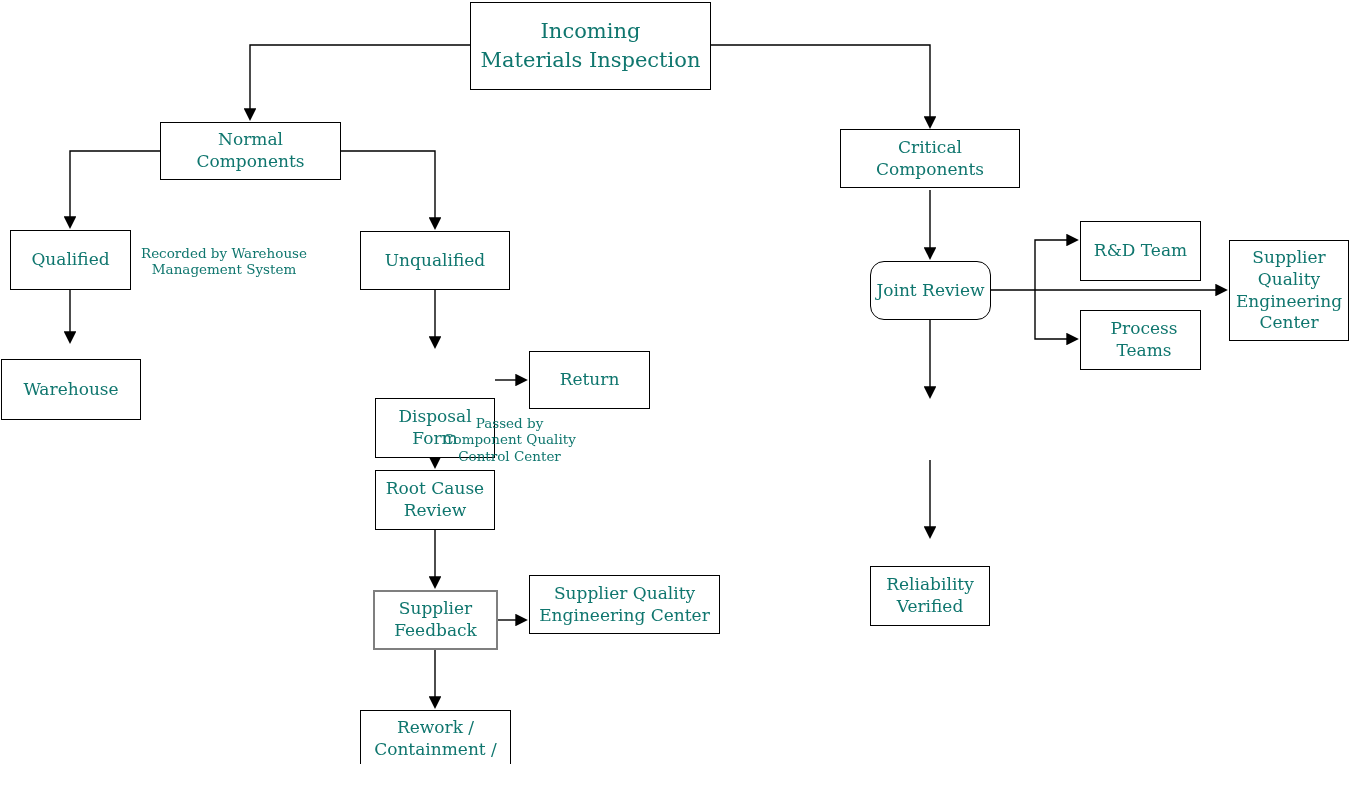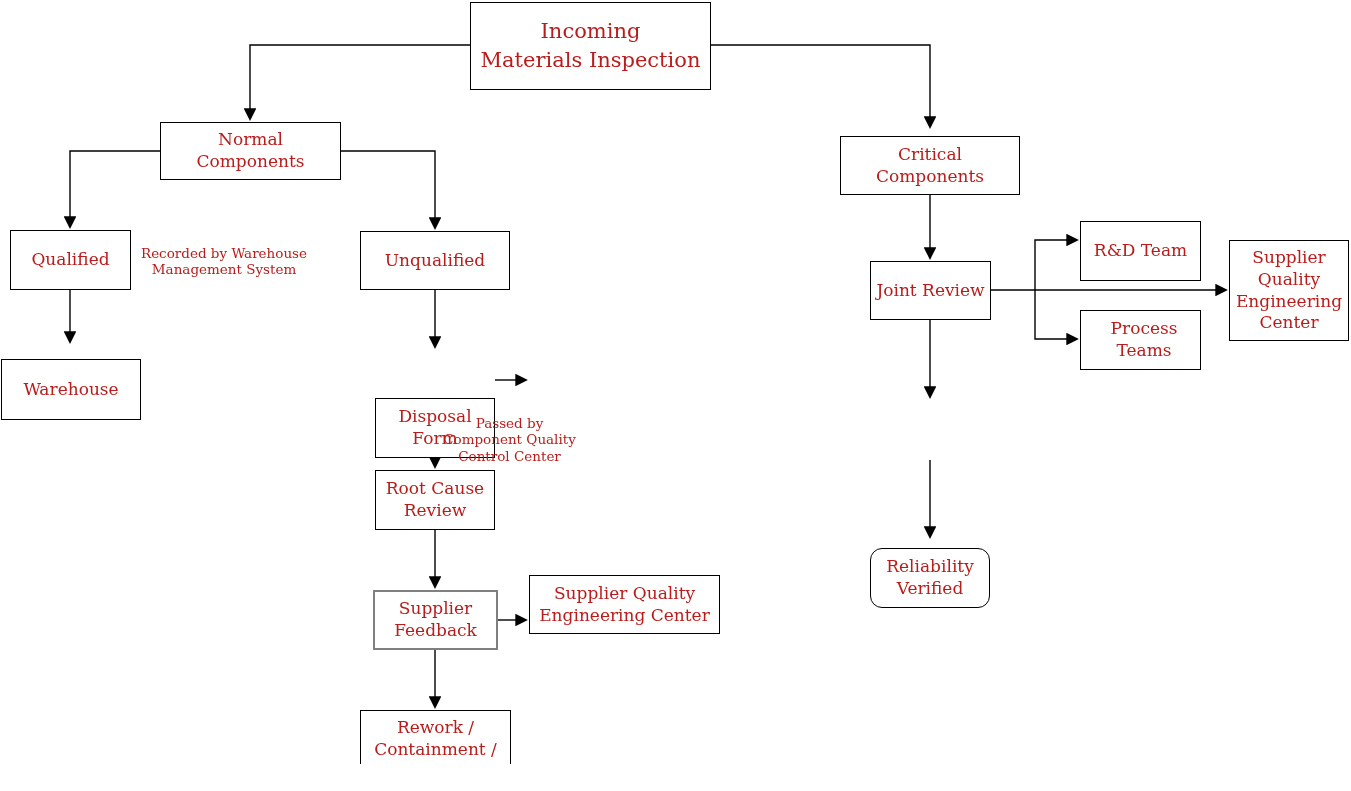--- a/index.html
+++ b/index.html
@@ -2,21 +2,21 @@
 <html><head>
 <meta charset="utf-8">
 <style>
   html, body { margin: 0; padding: 0; background: #ffffff; }
   #canvas {
     position: relative;
     width: 1351px;
     height: 764px;
     background: #ffffff;
     font-family: "DejaVu Serif", "Liberation Serif", serif;
-    color: #b91c1c;
+    color: #0f766e;
     overflow: hidden;
   }
   #edges {
     position: absolute;
     left: 0; top: 0;
     width: 1351px; height: 791px;
   }
   .node {
     position: absolute;
     box-sizing: border-box;
@@ -76,59 +76,60 @@
       <path d="M 930 320 V 397" marker-end="url(#arrow)"></path>
       <path d="M 930 460 V 537" marker-end="url(#arrow)"></path>
     </g>
   </svg>
 
   <div class="node title" style="left:470px; top:2px; width:241px; height:88px;">Incoming
 Materials Inspection</div>
 
   <div class="node" style="left:160px; top:122px; width:181px; height:58px;">Normal Components</div>
 
-  <div class="node" style="left:840px; top:136px; width:180px; height:59px;">Critical Components</div>
+  <div class="node" style="left:840px; top:129px; width:180px; height:59px;">Critical Components</div>
 
   <div class="node" style="left:10px; top:230px; width:121px; height:60px;">Qualified</div>
 
   <div class="node" style="left:360px; top:231px; width:150px; height:59px;">Unqualified</div>
 
   <div class="node" style="left:1px; top:345px; width:140px; height:61px;margin-top:14px;">Warehouse</div>
 
   <div class="node" style="left:375px; top:350px; width:120px; height:60px;margin-top:48px;">Disposal
 Form</div>
 
+  <div class="node" style="left:529px; top:351px; width:121px; height:58px;">Return</div>
 
   <div class="node" style="left:375px; top:470px; width:120px; height:60px;">Root Cause
 Review</div>
 
   <div class="node highlight" style="left:373px; top:590px; width:125px; height:60px;">Supplier
 Feedback</div>
 
   <div class="node" style="left:529px; top:575px; width:191px; height:59px;">Supplier Quality
 Engineering Center</div>
 
   <div class="node" style="left:360px; top:710px; width:151px; height:79px;">Rework /
 Containment /
 Improvement</div>
 
-  <div class="node" style="left:870px; top:261px; width:121px; height:59px;">Joint Review</div>
+  <div class="node" style="left:870px; top:261px; width:121px; height:59px;border-radius:14px;">Joint Review</div>
 
   <div class="node" style="left:1080px; top:210px; width:121px; height:60px;margin-top:11px;">R&amp;D Team</div>
 
   <div class="node" style="left:1080px; top:310px; width:121px; height:60px;padding-left:11px;">Process
 Teams</div>
 
   <div class="node" style="left:1229px; top:240px; width:120px; height:101px;">Supplier
 Quality
 Engineering
 Center</div>
 
 
-  <div class="node" style="left:870px; top:548px; width:120px; height:60px;border-radius:12px;">Reliability
+  <div class="node" style="left:870px; top:566px; width:120px; height:60px;">Reliability
 Verified</div>
 
   <div class="ann" style="left:134px; top:245px; width:180px;">Recorded by Warehouse
 Management System</div>
 
   <div class="ann" style="left:441px; top:415px; width:137px;">Passed by
 Component Quality
 Control Center</div>
 
 </div>

